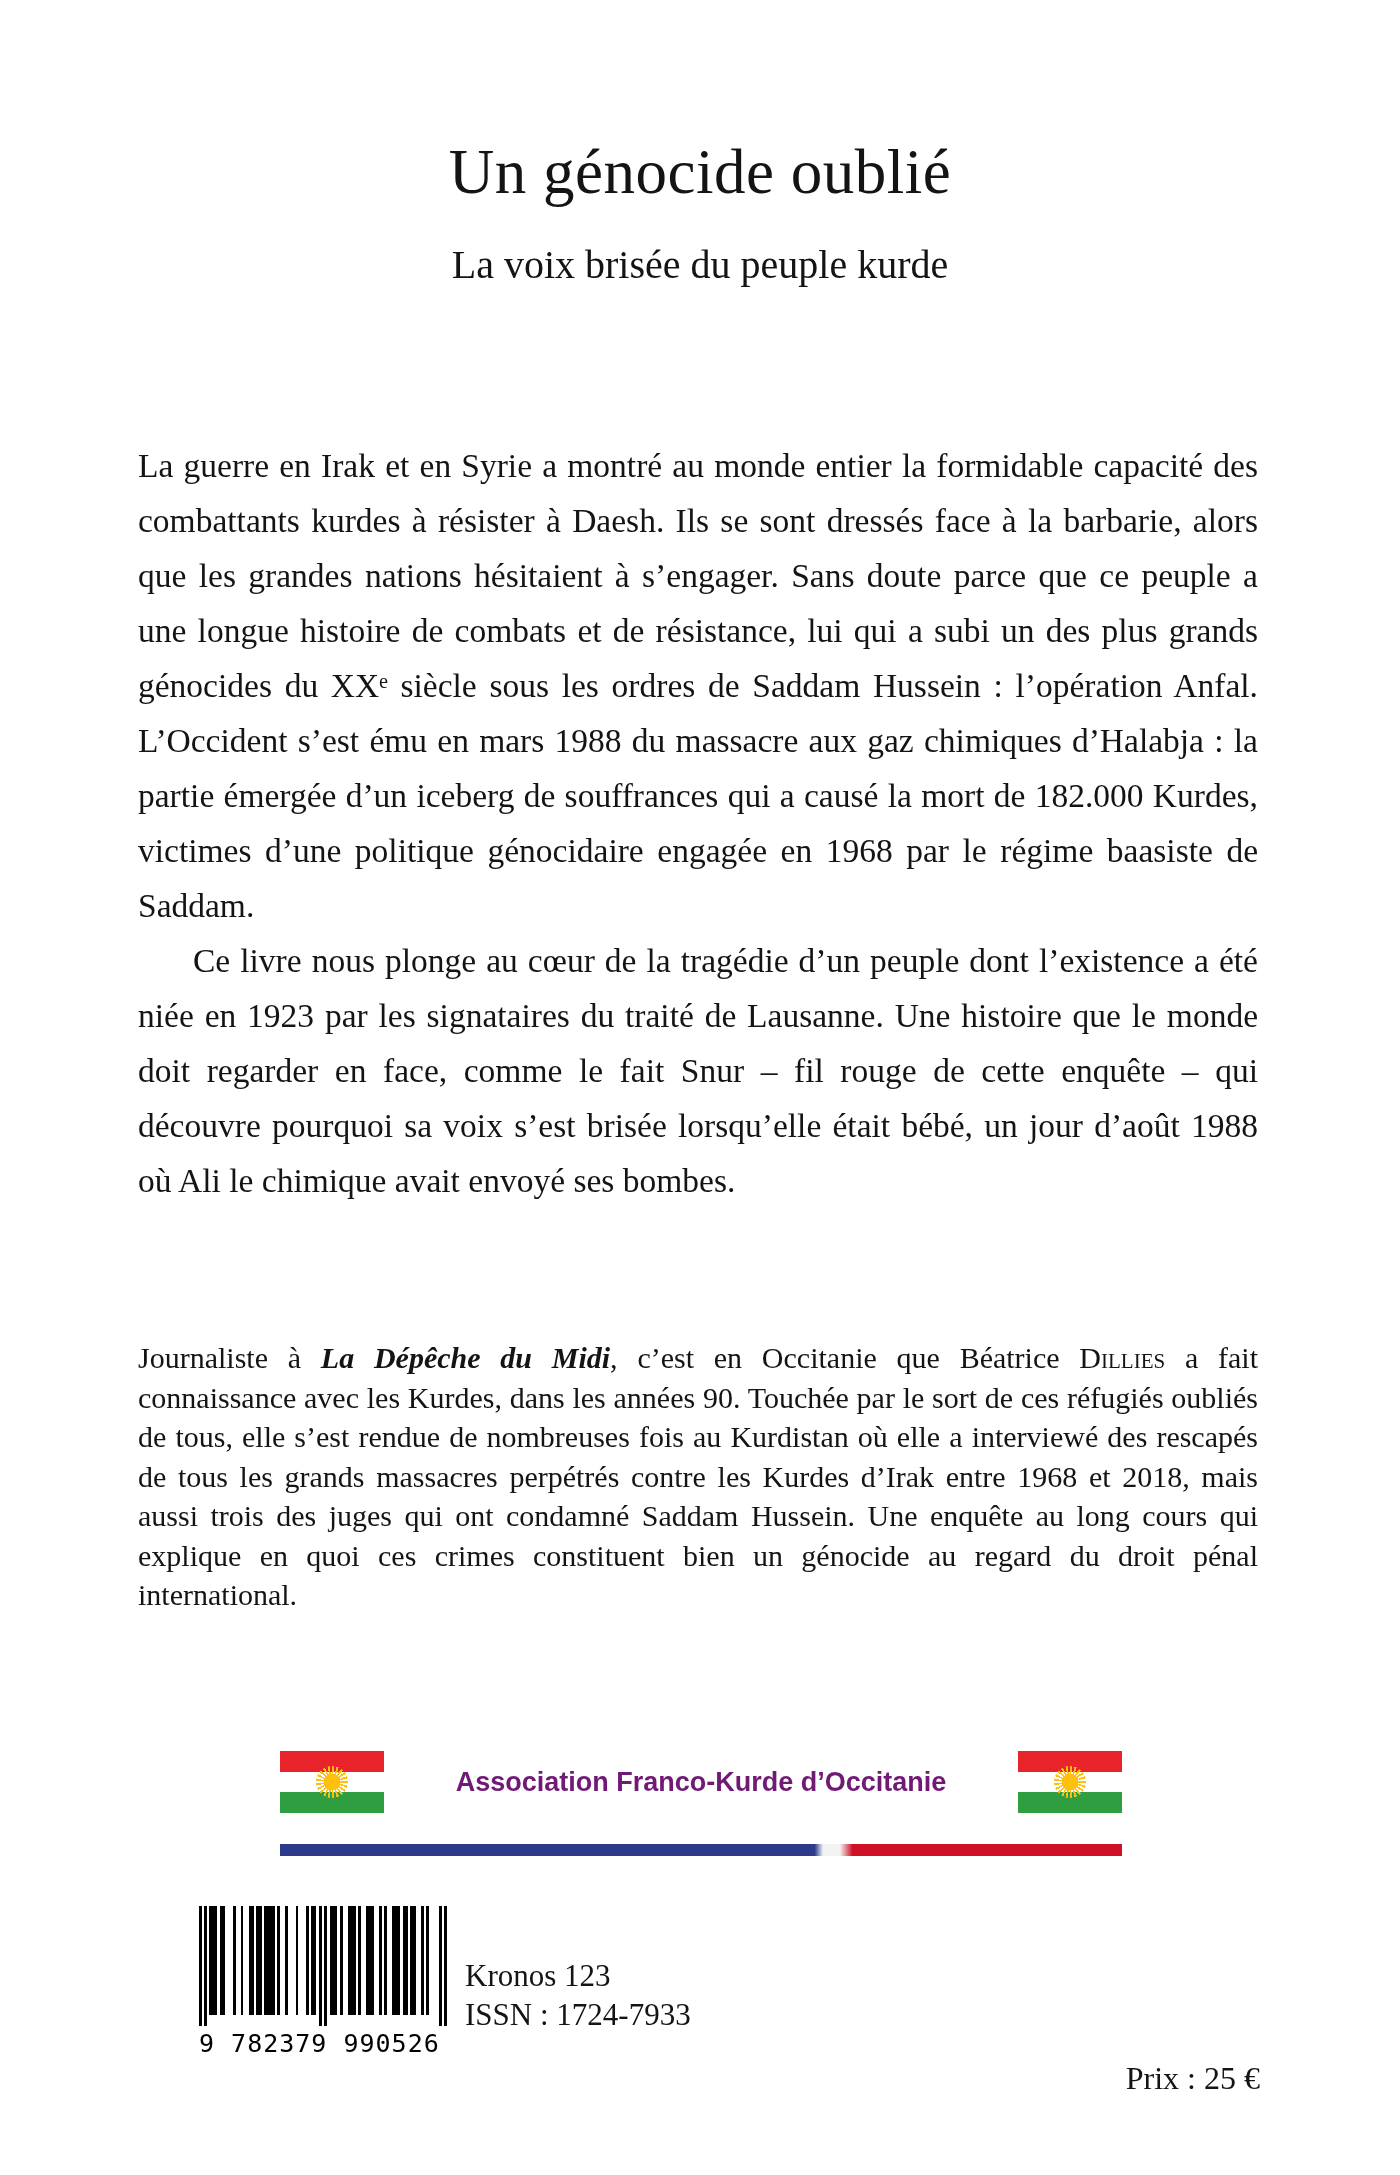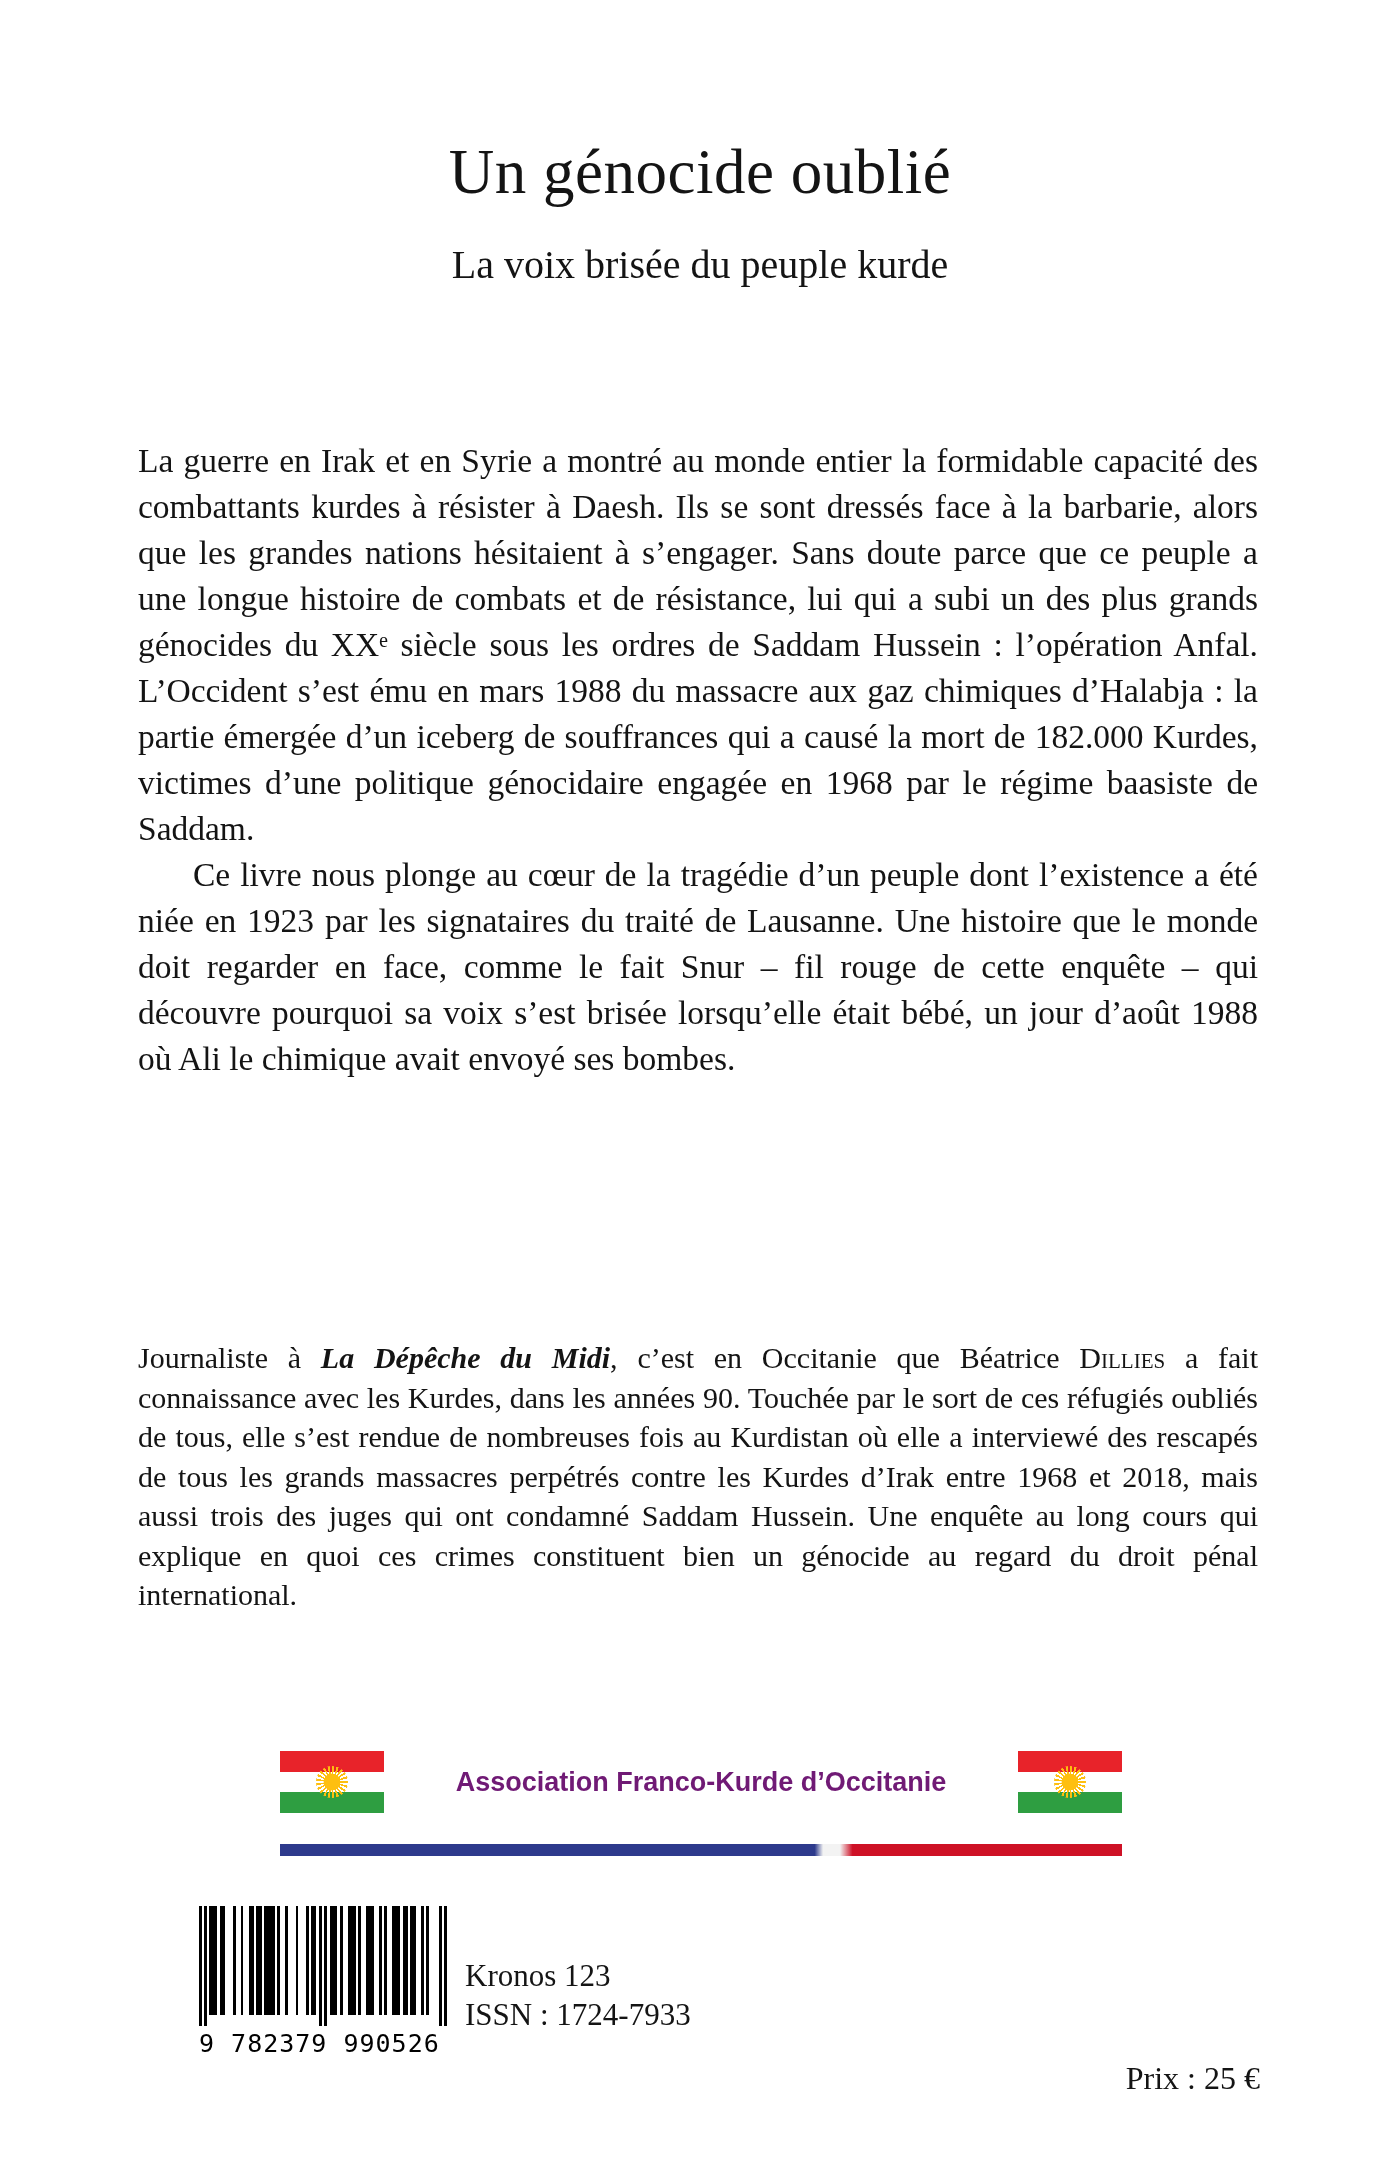--- a/index.html
+++ b/index.html
@@ -26,21 +26,21 @@
     position: absolute;
     top: 233px; left: 0; width: 100%;
     text-align: center;
     font-size: 40px;
     font-weight: 400;
   }
   .synopsis {
     position: absolute;
     top: 430px; left: 138px; width: 1120px;
     font-size: 33.5px;
-    line-height: 46px;
+    line-height: 55px;
     text-align: justify;
   }
   .synopsis p.indented { text-indent: 55px; }
   .bio {
     position: absolute;
     top: 1330px; left: 138px; width: 1120px;
     font-size: 30px;
     line-height: 39.5px;
     text-align: justify;
   }

